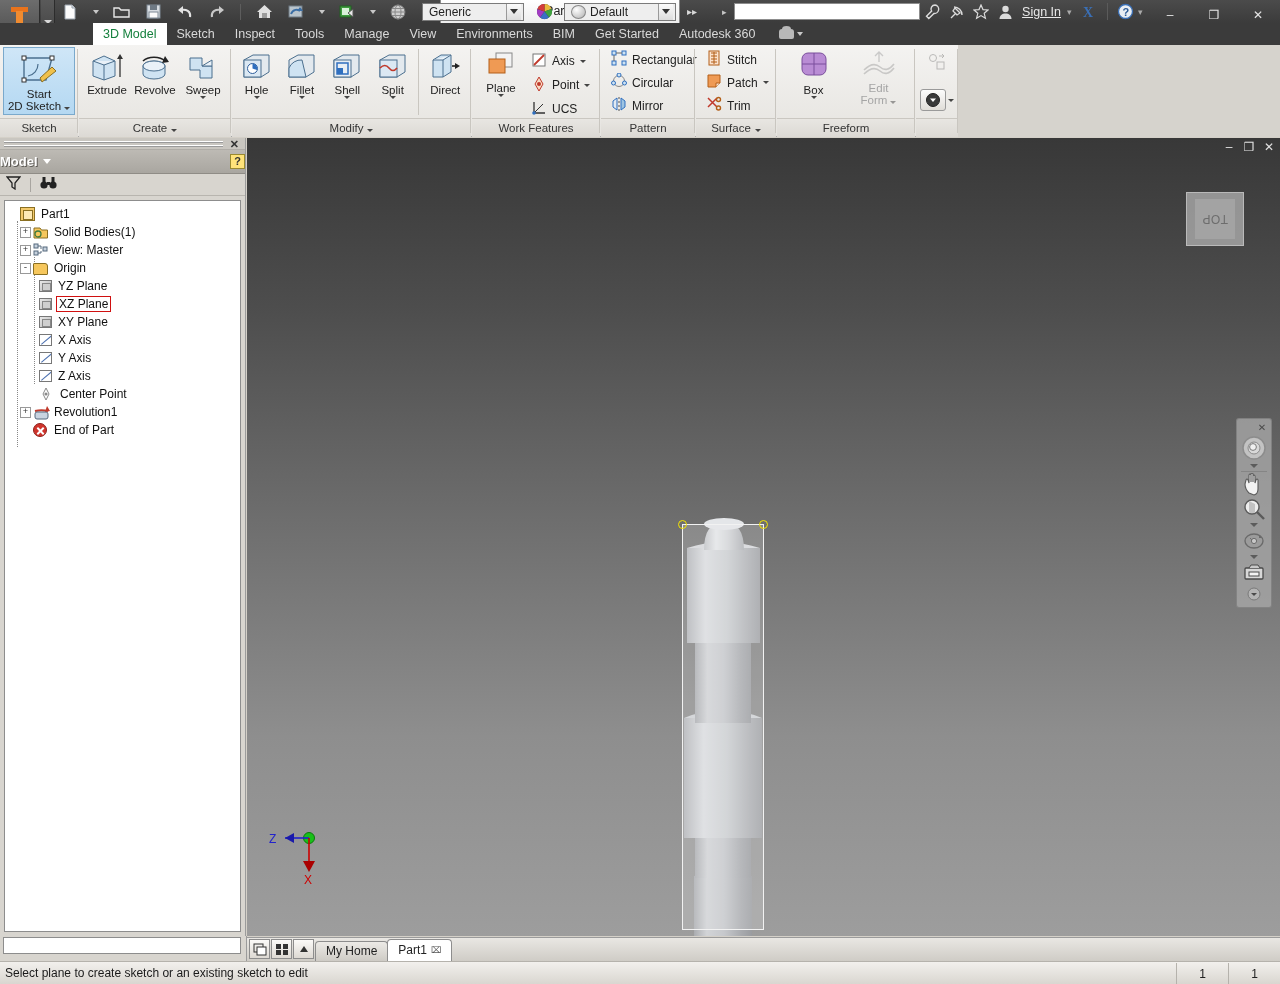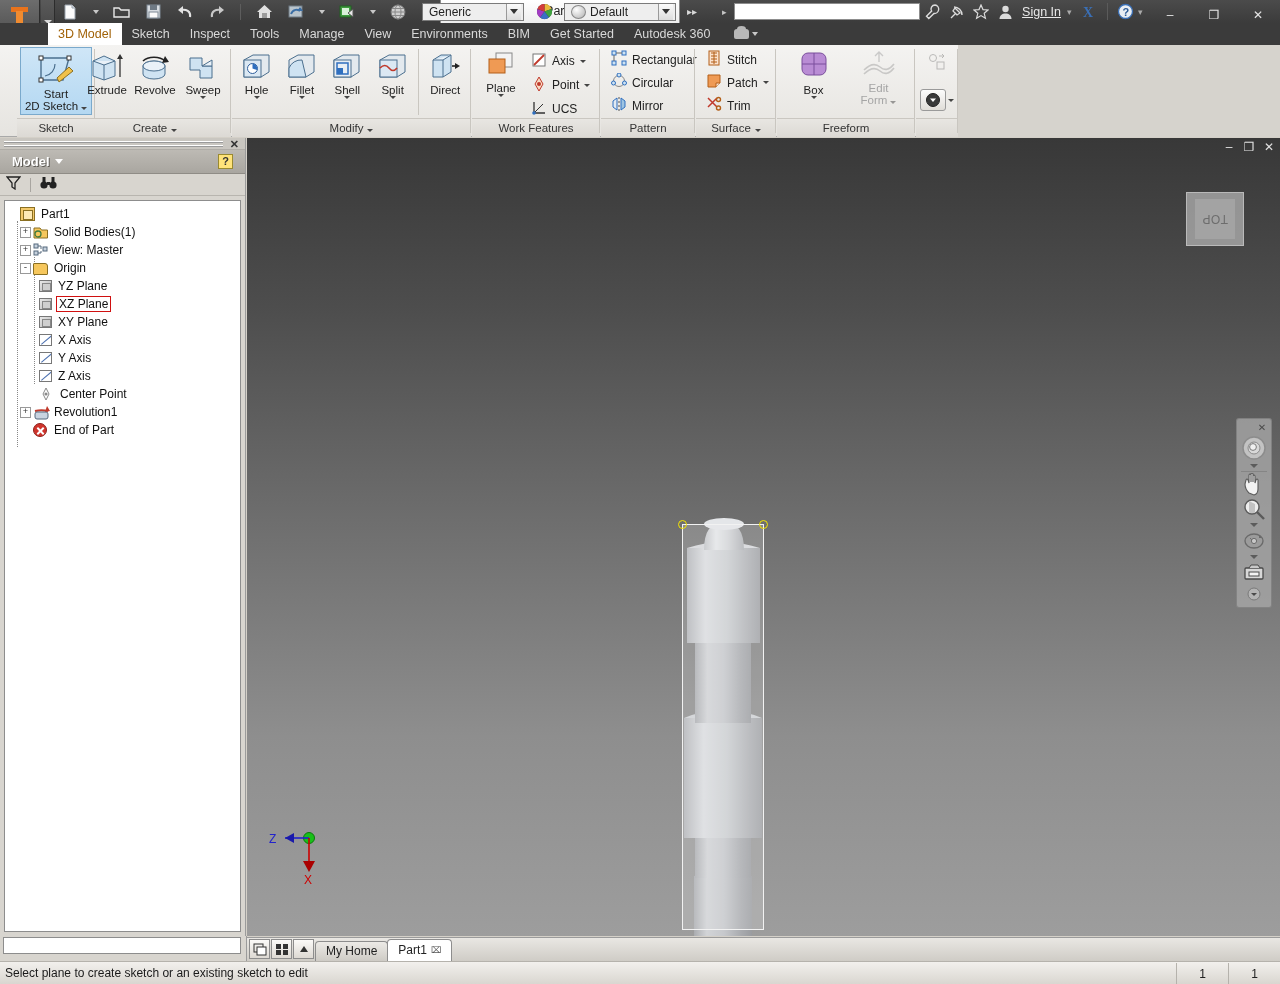--- a/index.html
+++ b/index.html
@@ -84,21 +84,21 @@
   .wc{ width:44px;height:30px;display:flex;align-items:center;justify-content:center;color:#e6e6e6; }
 
   
   .ribtabs{
     position:absolute;left:0;top:23px;width:1280px;height:22px;
     background:#3b3b3b;display:flex;align-items:flex-end;padding-left:48px;
   }
   .rtab{
     height:22px;line-height:22px;padding:0 10px;color:#d9d9d9;font-size:12.5px;white-space:nowrap;cursor:default;
   }
-  .rtab.active{ background:#fff;color:#a16207;font-weight:normal; }
+  .rtab.active{ background:#fff;color:#15803d;font-weight:normal;margin-left:45px; }
   .cloudbtn{ margin-left:14px;display:flex;align-items:center;gap:3px;height:22px; }
   .cloud-ico{
     width:15px;height:10px;background:#b8b8b8;border-radius:3px 3px 2px 2px;position:relative;
   }
   .cloud-ico:before{
     content:"";position:absolute;left:3px;top:-3px;width:9px;height:6px;background:#b8b8b8;border-radius:50%;
   }
 
   
   .ribbon{
@@ -138,21 +138,21 @@
     background:#d8d5cf;border-right:1px solid #9b9b9b;
   }
   .br-grip{
     height:12px;background:#c9c6c0;position:relative;border-bottom:1px solid #b0ada7;
   }
   .br-grip .lines{ position:absolute;left:4px;top:3px;right:22px;height:6px;
     background:repeating-linear-gradient(#ffffff 0 1px,#9a9a9a 1px 2px,transparent 2px 4px); }
   .br-grip .x{ position:absolute;right:6px;top:0px;font-size:11px;font-weight:bold;color:#333;cursor:default; }
   .br-title{
     height:24px;background:linear-gradient(#bdbab4,#a9a6a0);
-    display:flex;align-items:center;padding:0 12px;border-bottom:1px solid #8f8c86;
+    display:flex;align-items:center;padding:0 0;border-bottom:1px solid #8f8c86;
   }
   .br-title .t{ font-size:13px;font-weight:bold;color:#fff;text-shadow:1px 1px 0 #5d5a55; }
   .br-title .ar{ margin-left:5px;width:0;height:0;border-left:4px solid transparent;border-right:4px solid transparent;border-top:5px solid #fff; }
   .br-help{
     margin-left:auto;width:15px;height:15px;background:#ffe37a;border:1px solid #9a8a30;
     font-size:11px;font-weight:bold;color:#333;text-align:center;line-height:13px;cursor:default;
   }
   .br-tools{ height:22px;background:#d8d5cf;display:flex;align-items:center;padding:0 6px;gap:9px;border-bottom:1px solid #b8b5af; }
   .br-tree{
     position:absolute;left:4px;top:62px;right:4px;bottom:4px;background:#fff;border:1px solid #8d8d8d;
@@ -435,21 +435,21 @@
   <div class="rtab">Get Started</div>
   <div class="rtab">Autodesk 360</div>
   <div class="cloudbtn">
     <span class="cloud-ico"></span>
     <i class="tri-dn-l"></i>
   </div>
 </div>
 
 <div class="ribbon">
 
-  <div class="panel" style="left:17px;width:78px;">
+  <div class="panel" style="left:0;width:78px;">
     <div class="content" style="justify-content:center;">
       <div class="bigbtn sel" style="width:72px;height:68px;justify-content:center;">
         <svg width="42" height="32" viewBox="0 0 42 32">
           <path d="M6 4 L34 4 L28 26 L6 26z" fill="none" stroke="#4b6f8e" stroke-width="1.4"></path>
           <path d="M10 22 a12 12 0 0 0 10 -12" fill="none" stroke="#4b6f8e" stroke-width="1.2"></path>
           <rect x="4" y="2" width="4" height="4" fill="#fff" stroke="#333"></rect>
           <rect x="32" y="2" width="4" height="4" fill="#fff" stroke="#333"></rect>
           <rect x="4" y="24" width="4" height="4" fill="#fff" stroke="#333"></rect>
           <path d="M22 24 L34 13 l4 4 L24 28z" fill="#f0c14b" stroke="#8a6f22"></path>
         </svg>

